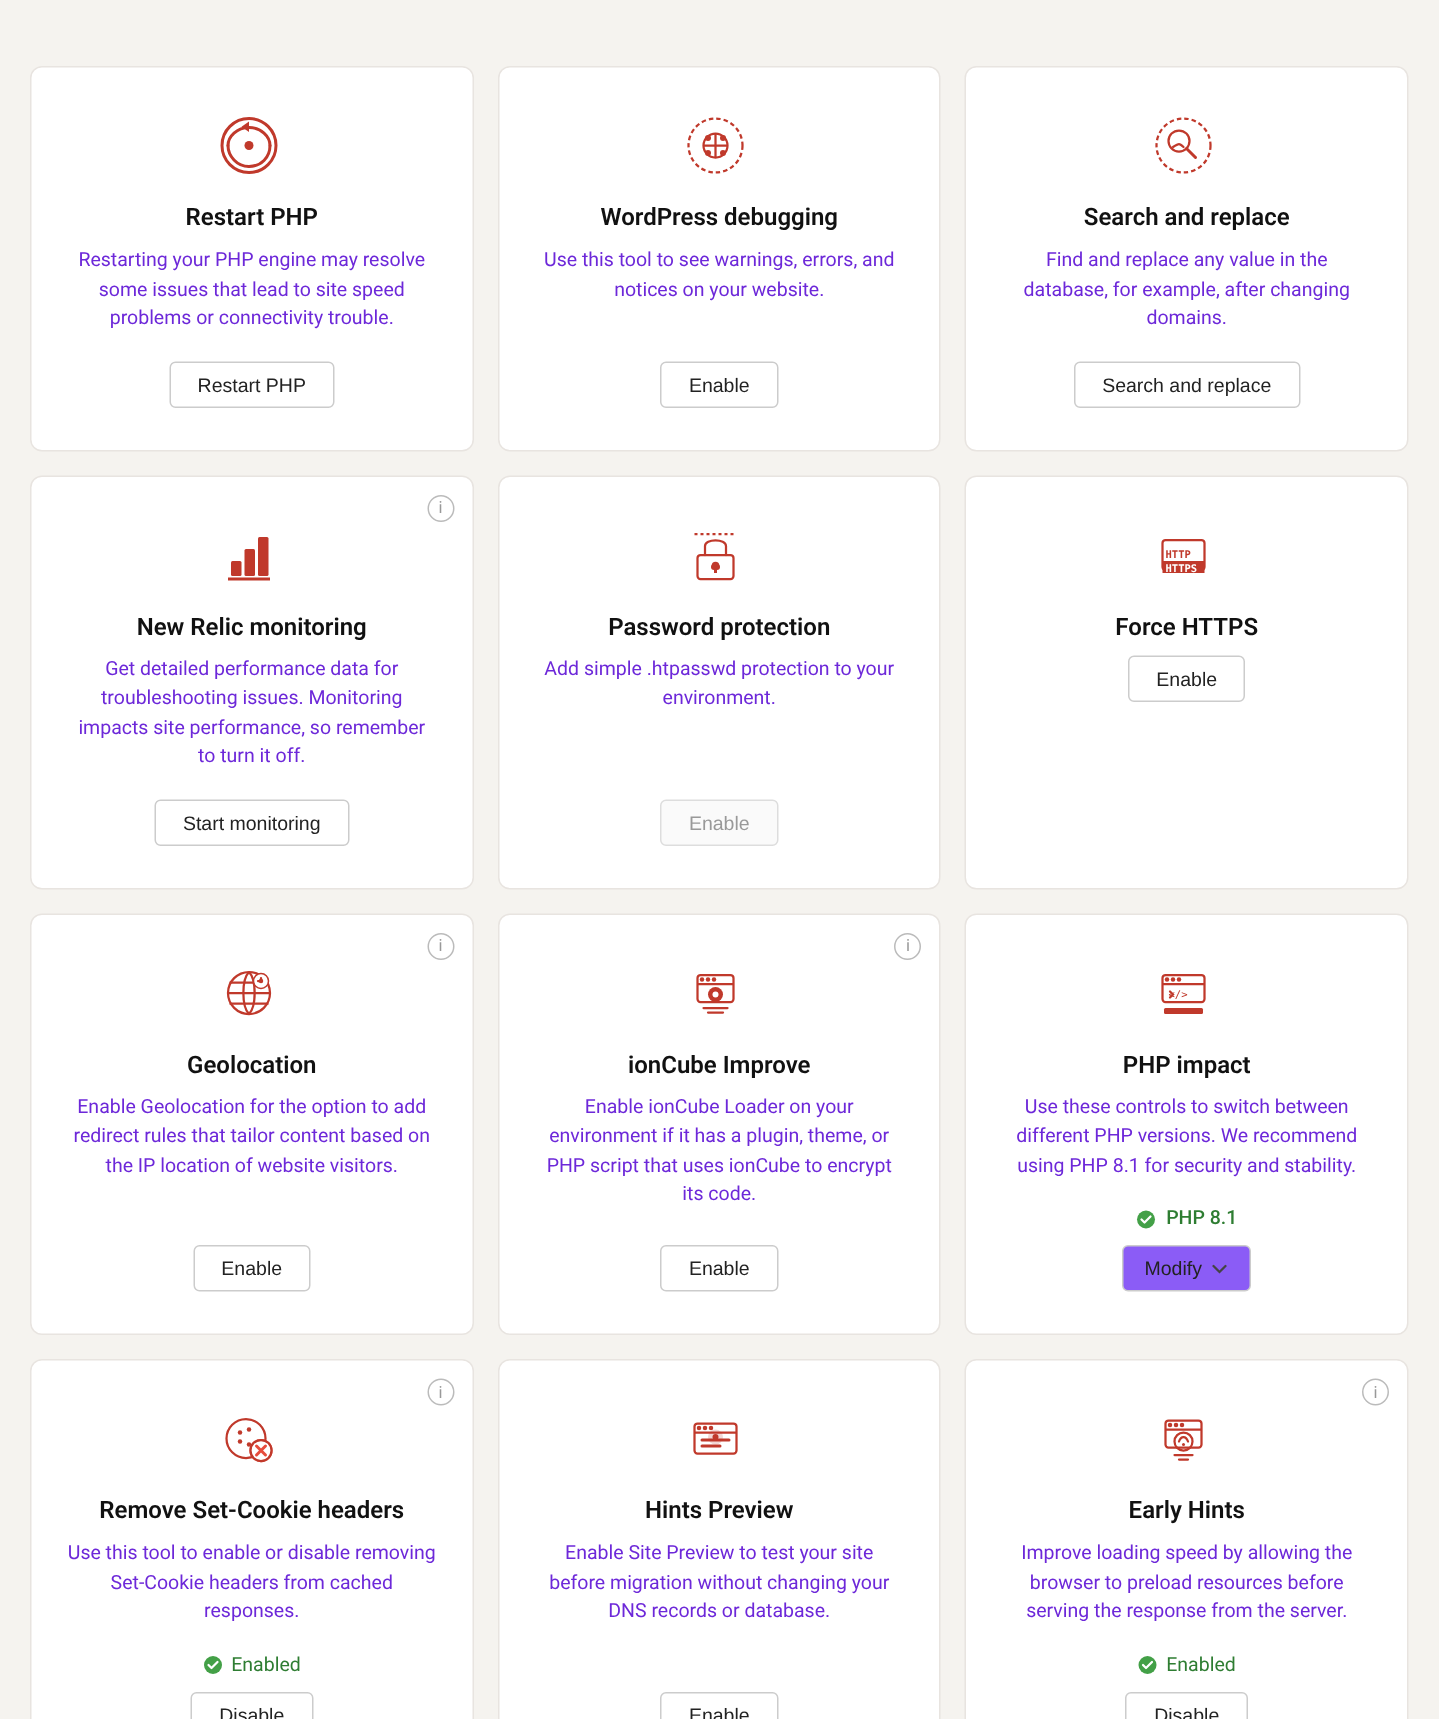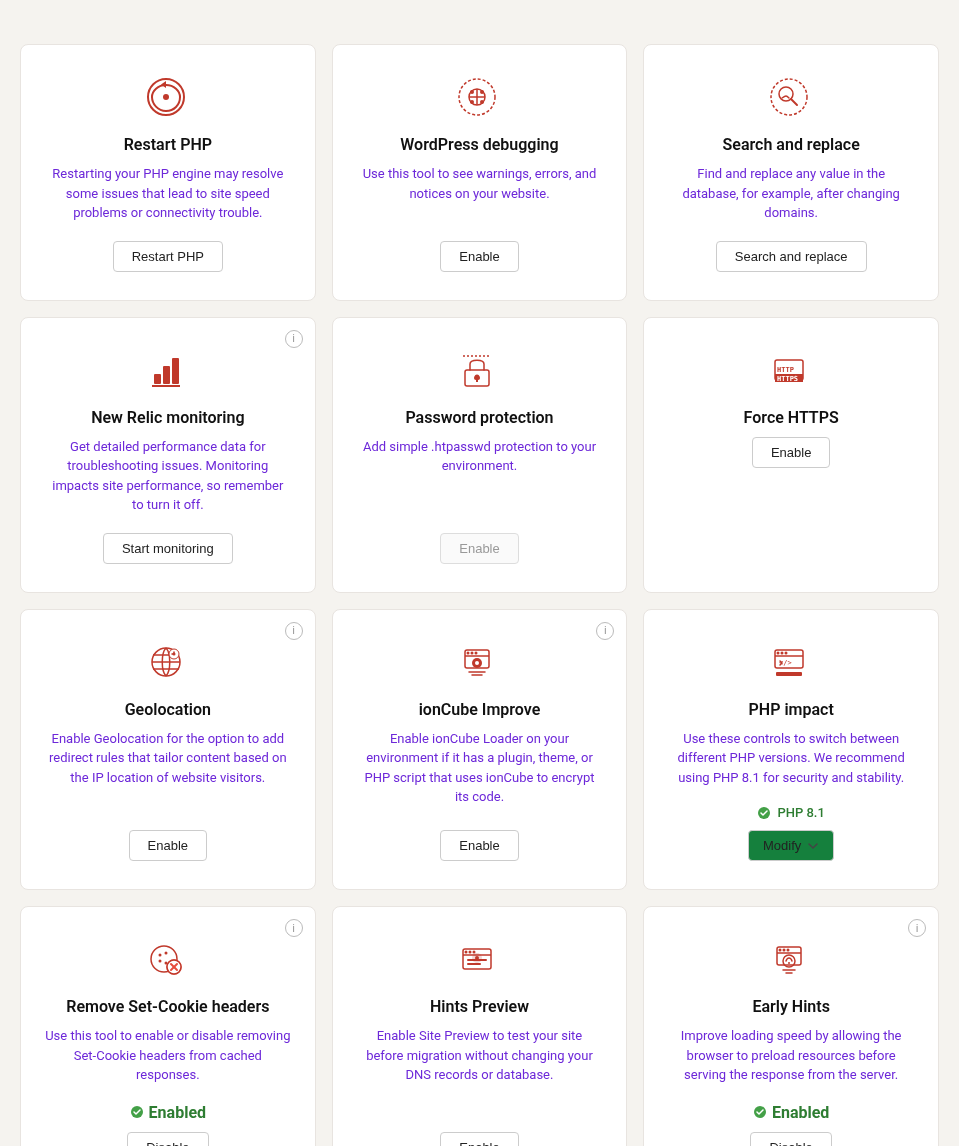--- a/index.html
+++ b/index.html
@@ -83,41 +83,41 @@
       border: 1px solid #bbb;
       color: #999;
       font-size: 11px;
       display: flex;
       align-items: center;
       justify-content: center;
       cursor: pointer;
     }
     .status-enabled {
       display: flex;
-      align-items: center;
+      align-items: flex-start;
       gap: 5px;
       color: #2e7d32;
-      font-size: 16px;
-      font-weight: 700;
+      font-size: 13px;
+      font-weight: 400;
       margin-bottom: 10px;
     }
     .status-enabled svg { color: #43a047; }
     .php-version {
       display: flex;
       align-items: center;
       gap: 6px;
       color: #2e7d32;
       font-size: 13px;
       font-weight: 500;
       margin-bottom: 10px;
       text-align: right;
     }
     .btn-modify {
       border: 1px solid #ccc;
-      background: #15803d;
+      background: #8b5cf6;
       border-radius: 4px;
       padding: 7px 14px;
       font-size: 13px;
       font-weight: 500;
       cursor: pointer;
       color: #222;
       display: flex;
       align-items: center;
       gap: 6px;
     }

